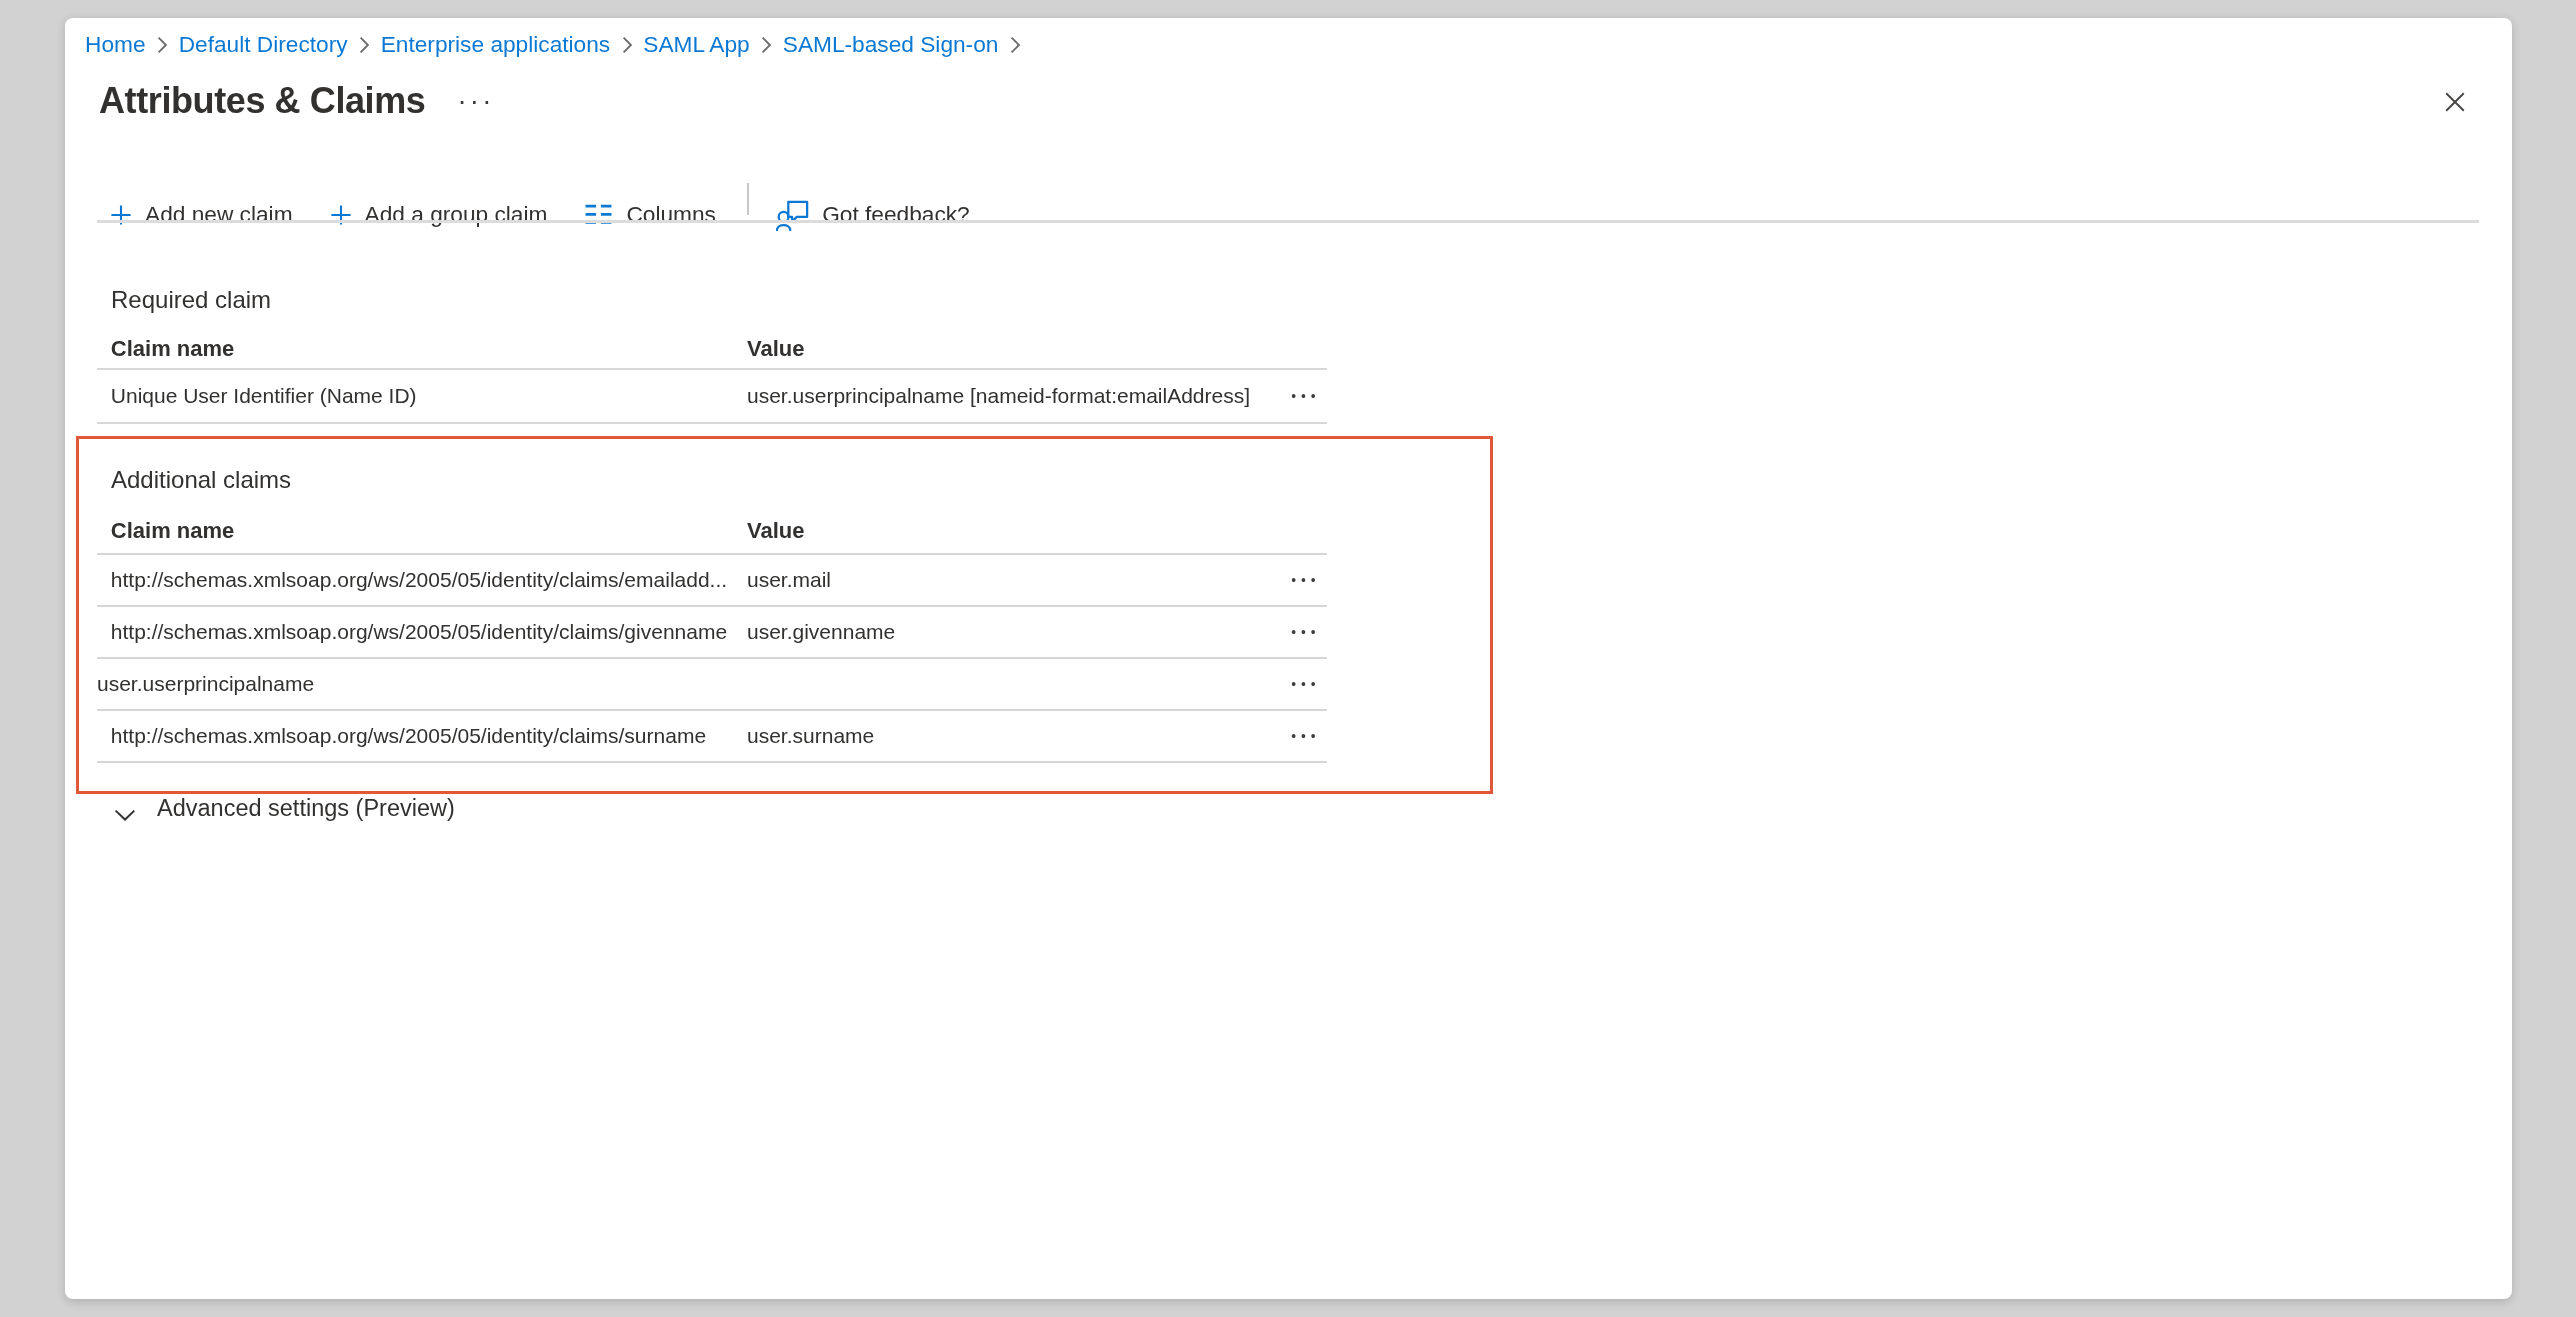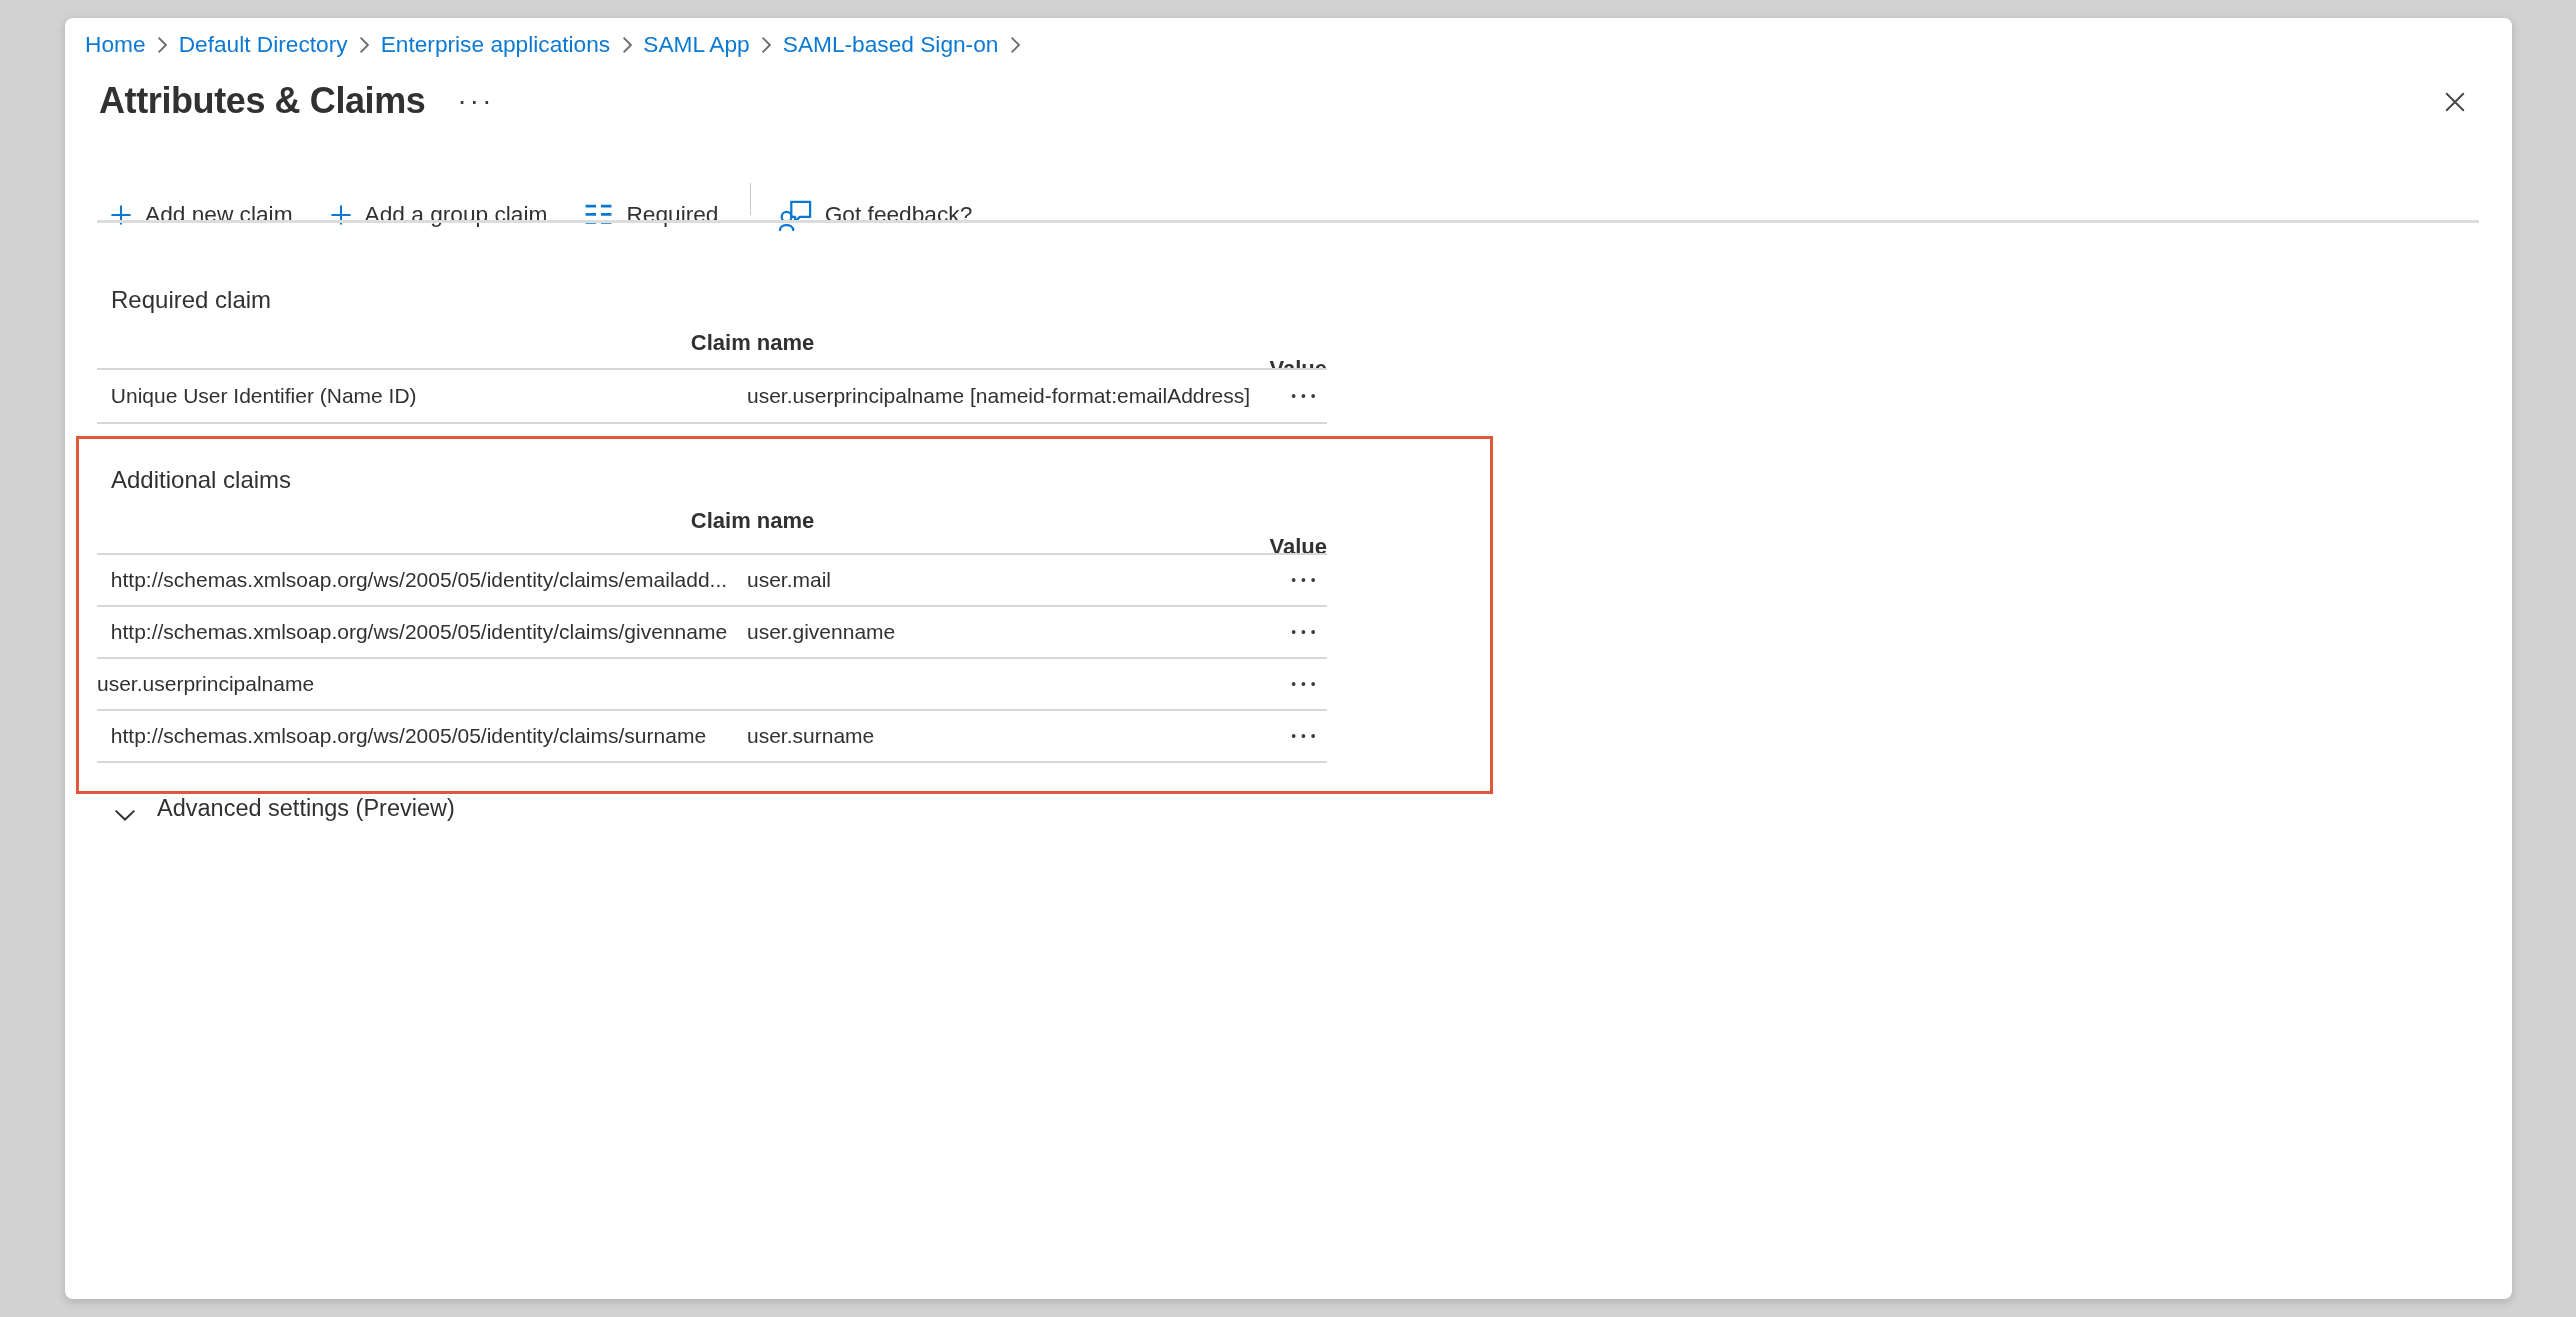--- a/index.html
+++ b/index.html
@@ -36,21 +36,21 @@
 
   
   .sec-heading { position:absolute; left:46px; font-size:24px; font-weight:400; color:#323130; line-height:31px; }
   .heading-required { top:266px; }
   .heading-additional { top:446px; }
 
   
   .claims-table { position:absolute; left:32px; width:1230px; font-size:21px; color:#323130; }
   .table-required { top:312px; }
   .table-additional { top:490px; }
-  .t-header { display:flex; align-items:flex-end; border-bottom:2.4px solid #d6d6d6;flex-direction:column; }
+  .t-header { display:flex; align-items:center; border-bottom:2.4px solid #d6d6d6; }
   .table-required .t-header { height:40px; }
   .table-additional .t-header { height:47px; }
   .t-header span { font-weight:700; font-size:22px; }
   .t-row { display:flex; align-items:center; border-bottom:2.4px solid #d6d6d6; }
   .table-required .t-row { height:54px; }
   .table-additional .t-row { height:52px; }
   .col-claim { width:650px; padding-left:13.8px; white-space:nowrap; overflow:hidden; }
   .col-value { flex:1; white-space:nowrap; overflow:hidden; }
   .row-more { width:65px; text-align:right; padding-right:6.5px; font-size:13.8px;
               letter-spacing:4.9px; color:#3f3f3f; cursor:pointer; white-space:nowrap; }
@@ -134,21 +134,21 @@
           </svg>
       </span>
       <span class="tb-label">Add a group claim</span>
     </div>
     <div class="tb-item">
       <span class="tb-icon">
         <svg width="31" height="22.7" viewBox="0 0 38 28">
           <path d="M3 4 H16 M3 14 H16 M3 24 H16 M22 4 H35 M22 14 H35 M22 24 H35" stroke="currentColor" stroke-width="3.4" fill="none"></path>
         </svg>
       </span>
-      <span class="tb-label">Required</span>
+      <span class="tb-label">Columns</span>
     </div>
     <div class="tb-sep"></div>
     <div class="tb-item">
       <span class="tb-icon">
         <svg width="34" height="32" viewBox="0 0 36 34">
           <path d="M13 3 H33 V19 H22 L17 24 V19 H13 Z" fill="none" stroke="currentColor" stroke-width="2.4" stroke-linejoin="round"></path>
           <circle cx="8" cy="19" r="5.2" fill="none" stroke="currentColor" stroke-width="2.4"></circle>
           <path d="M1 33 C1 26 15 26 15 33" fill="none" stroke="currentColor" stroke-width="2.4" stroke-linecap="round"></path>
         </svg>
       </span>

